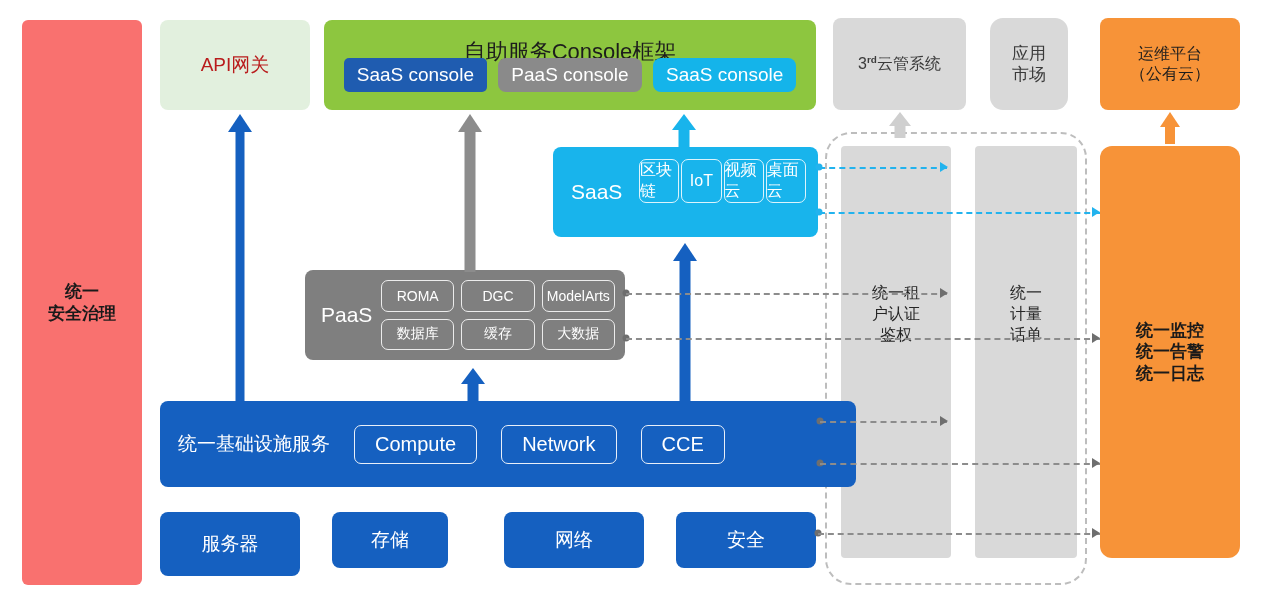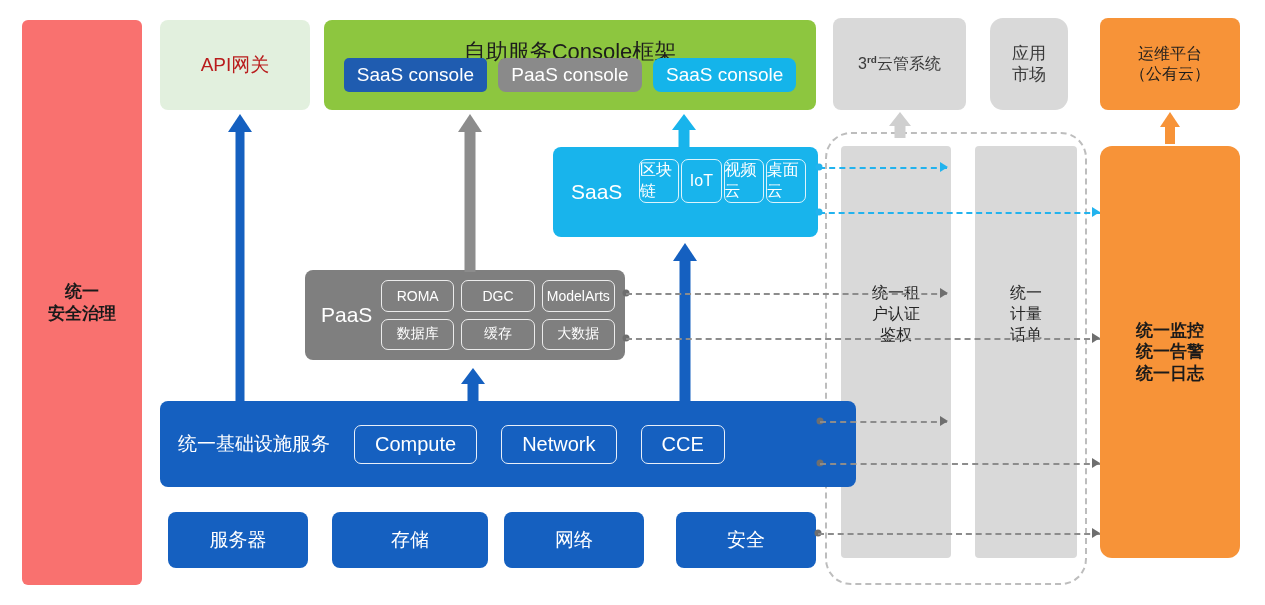--- a/index.html
+++ b/index.html
@@ -137,24 +137,24 @@
     </div>
   </div>
 
   <div class="infra" style="position:absolute;left:160px;top:401px;width:660px;height:86px;">
     <span class="infra-label">统一基础设施服务</span>
     <span class="ichip">Compute</span>
     <span class="ichip">Network</span>
     <span class="ichip">CCE</span>
   </div>
 
-  <div class="box bbox" style="left:168px;top:512px;width:140px;height:56px;">
+  <div class="box bbox" style="left:160px;top:512px;width:140px;height:64px;">
     <span>服务器</span>
     </div>
-  <div class="box bbox" style="left:332px;top:512px;width:156px;height:56px;text-align:center;">
+  <div class="box bbox" style="left:332px;top:512px;width:116px;height:56px;text-align:center;">
     <span>存储</span>
     </div>
   <div class="box bbox" style="left:504px;top:512px;width:140px;height:56px;">
     <span>网络</span>
     </div>
   <div class="box bbox" style="left:676px;top:512px;width:140px;height:56px;">
     <span>安全</span>
     </div>
 
   <div class="uarrow" style="left:228px;top:114px;width:24px;height:288px;">

